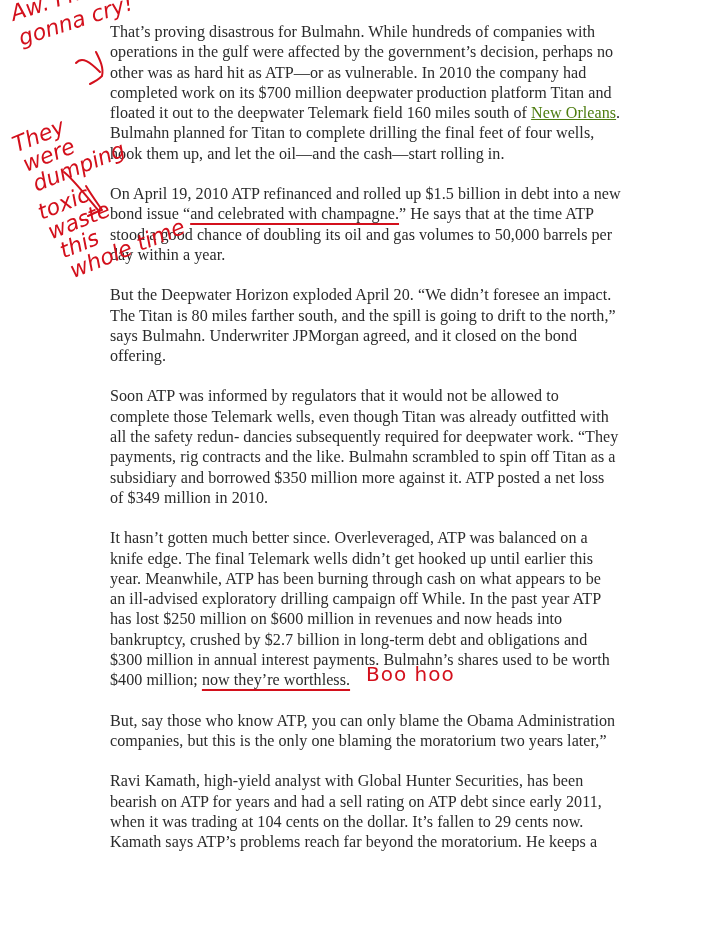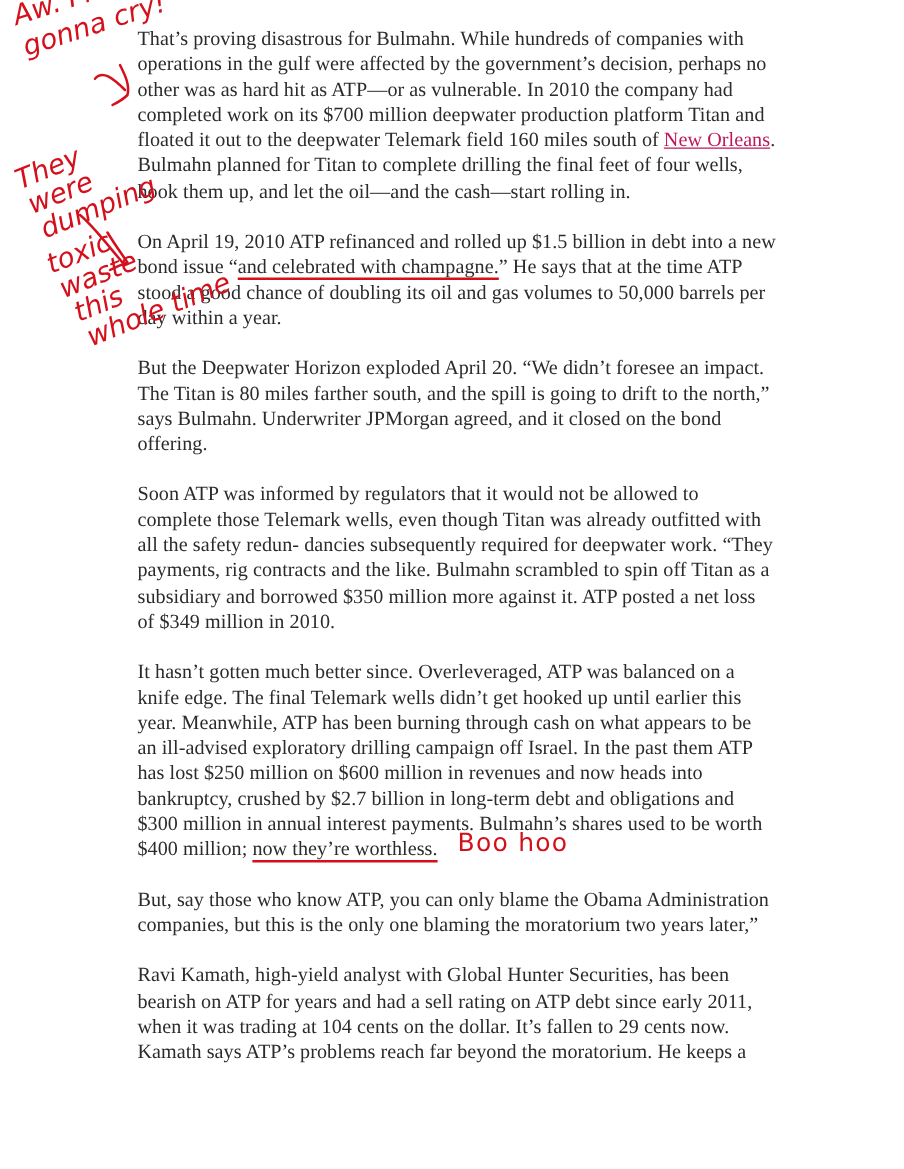--- a/index.html
+++ b/index.html
@@ -32,21 +32,21 @@
       letter-spacing: 0.05px;
     }
     .para {
       margin: 0 0 20px 0;
     }
     .line {
       display: block;
       white-space: nowrap;
     }
     a.link {
-      color: #be185d;
+      color: #4d7c0f;
       text-decoration: underline;
     }
     .ul-red {
       text-decoration: underline;
       text-decoration-color: #d3101c;
       text-decoration-thickness: 1.5px;
       text-underline-offset: 4px;
     }
     .note {
       position: absolute;
@@ -102,21 +102,21 @@
       <span class="line">all the safety redun- dancies subsequently required for deepwater work. “They</span>
       <span class="line">payments, rig contracts and the like. Bulmahn scrambled to spin off Titan as a</span>
       <span class="line">subsidiary and borrowed $350 million more against it. ATP posted a net loss</span>
       <span class="line">of $349 million in 2010.</span>
     </p>
 
     <p class="para">
       <span class="line">It hasn’t gotten much better since. Overleveraged, ATP was balanced on a</span>
       <span class="line">knife edge. The final Telemark wells didn’t get hooked up until earlier this</span>
       <span class="line">year. Meanwhile, ATP has been burning through cash on what appears to be</span>
-      <span class="line">an ill-advised exploratory drilling campaign off Israel. In the past them ATP</span>
+      <span class="line">an ill-advised exploratory drilling campaign off While. In the past year ATP</span>
       <span class="line">has lost $250 million on $600 million in revenues and now heads into</span>
       <span class="line">bankruptcy, crushed by $2.7 billion in long-term debt and obligations and</span>
       <span class="line">$300 million in annual interest payments. Bulmahn’s shares used to be worth</span>
       <span class="line"><span>$400 million; </span><span class="ul-red">now they’re worthless.</span></span>
     </p>
 
     <p class="para">
       <span class="line">But, say those who know ATP, you can only blame the Obama Administration</span>
       <span class="line">companies, but this is the only one blaming the moratorium two years later,”</span>
     </p>

